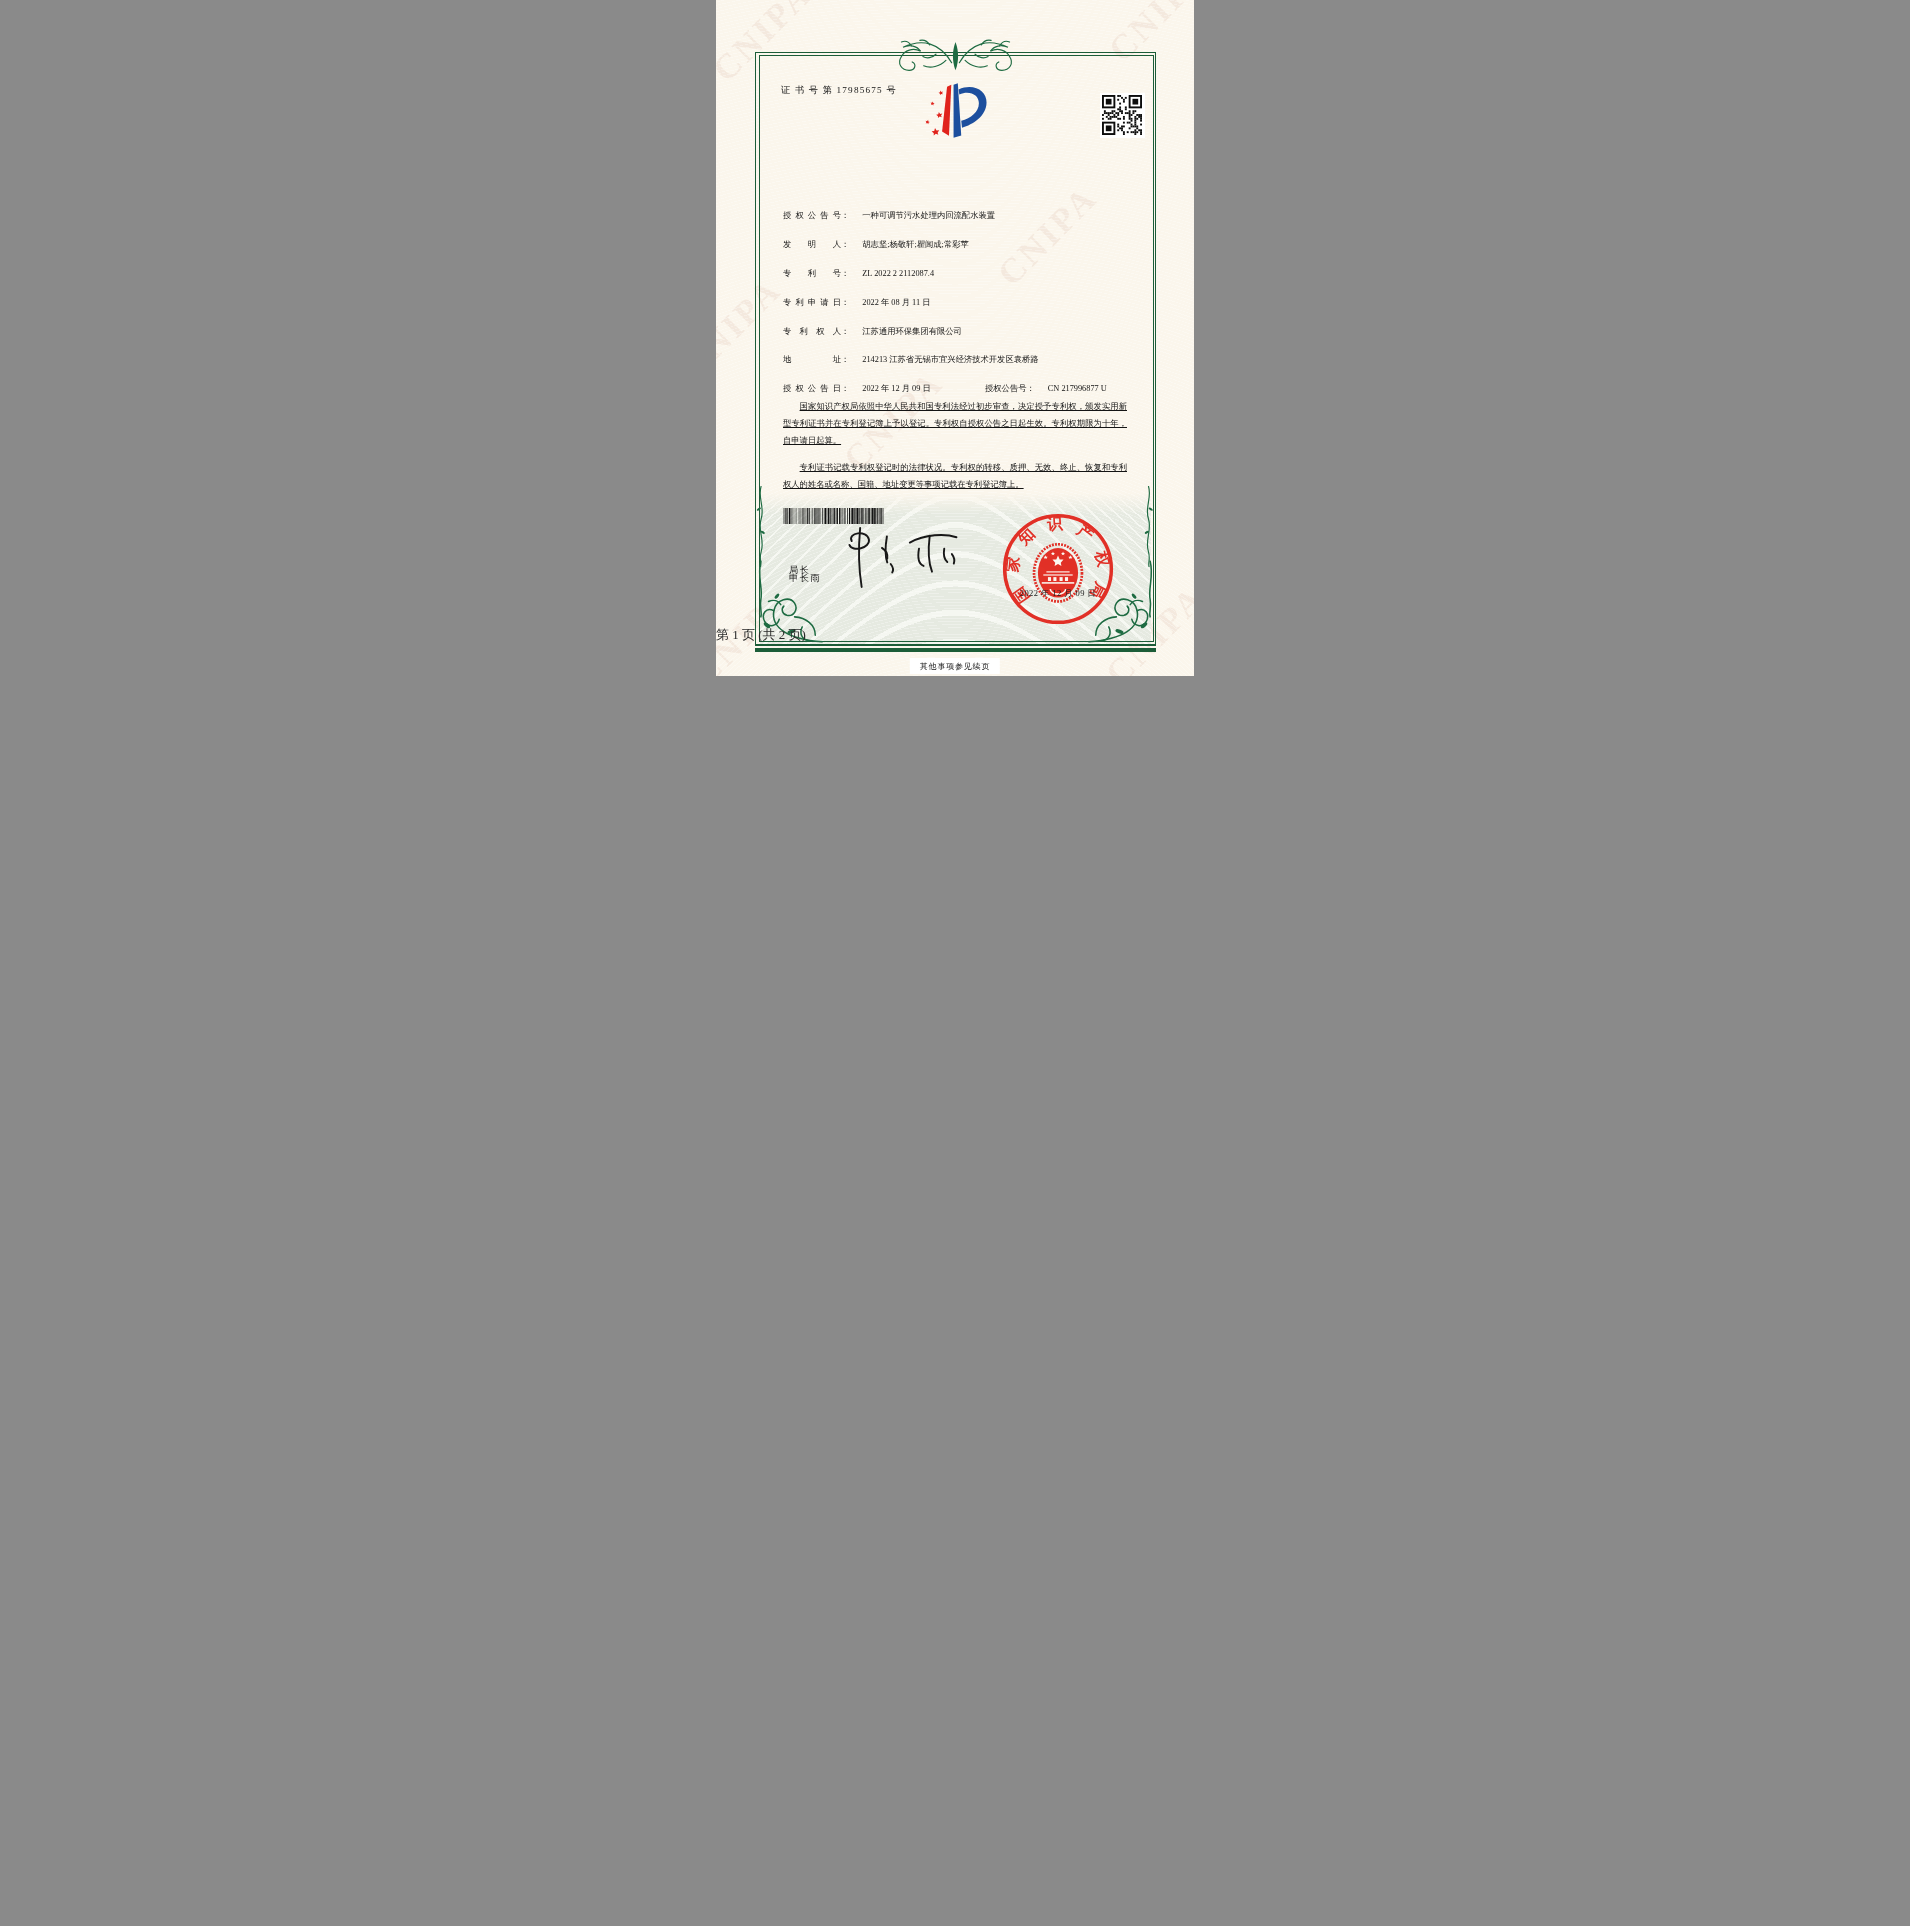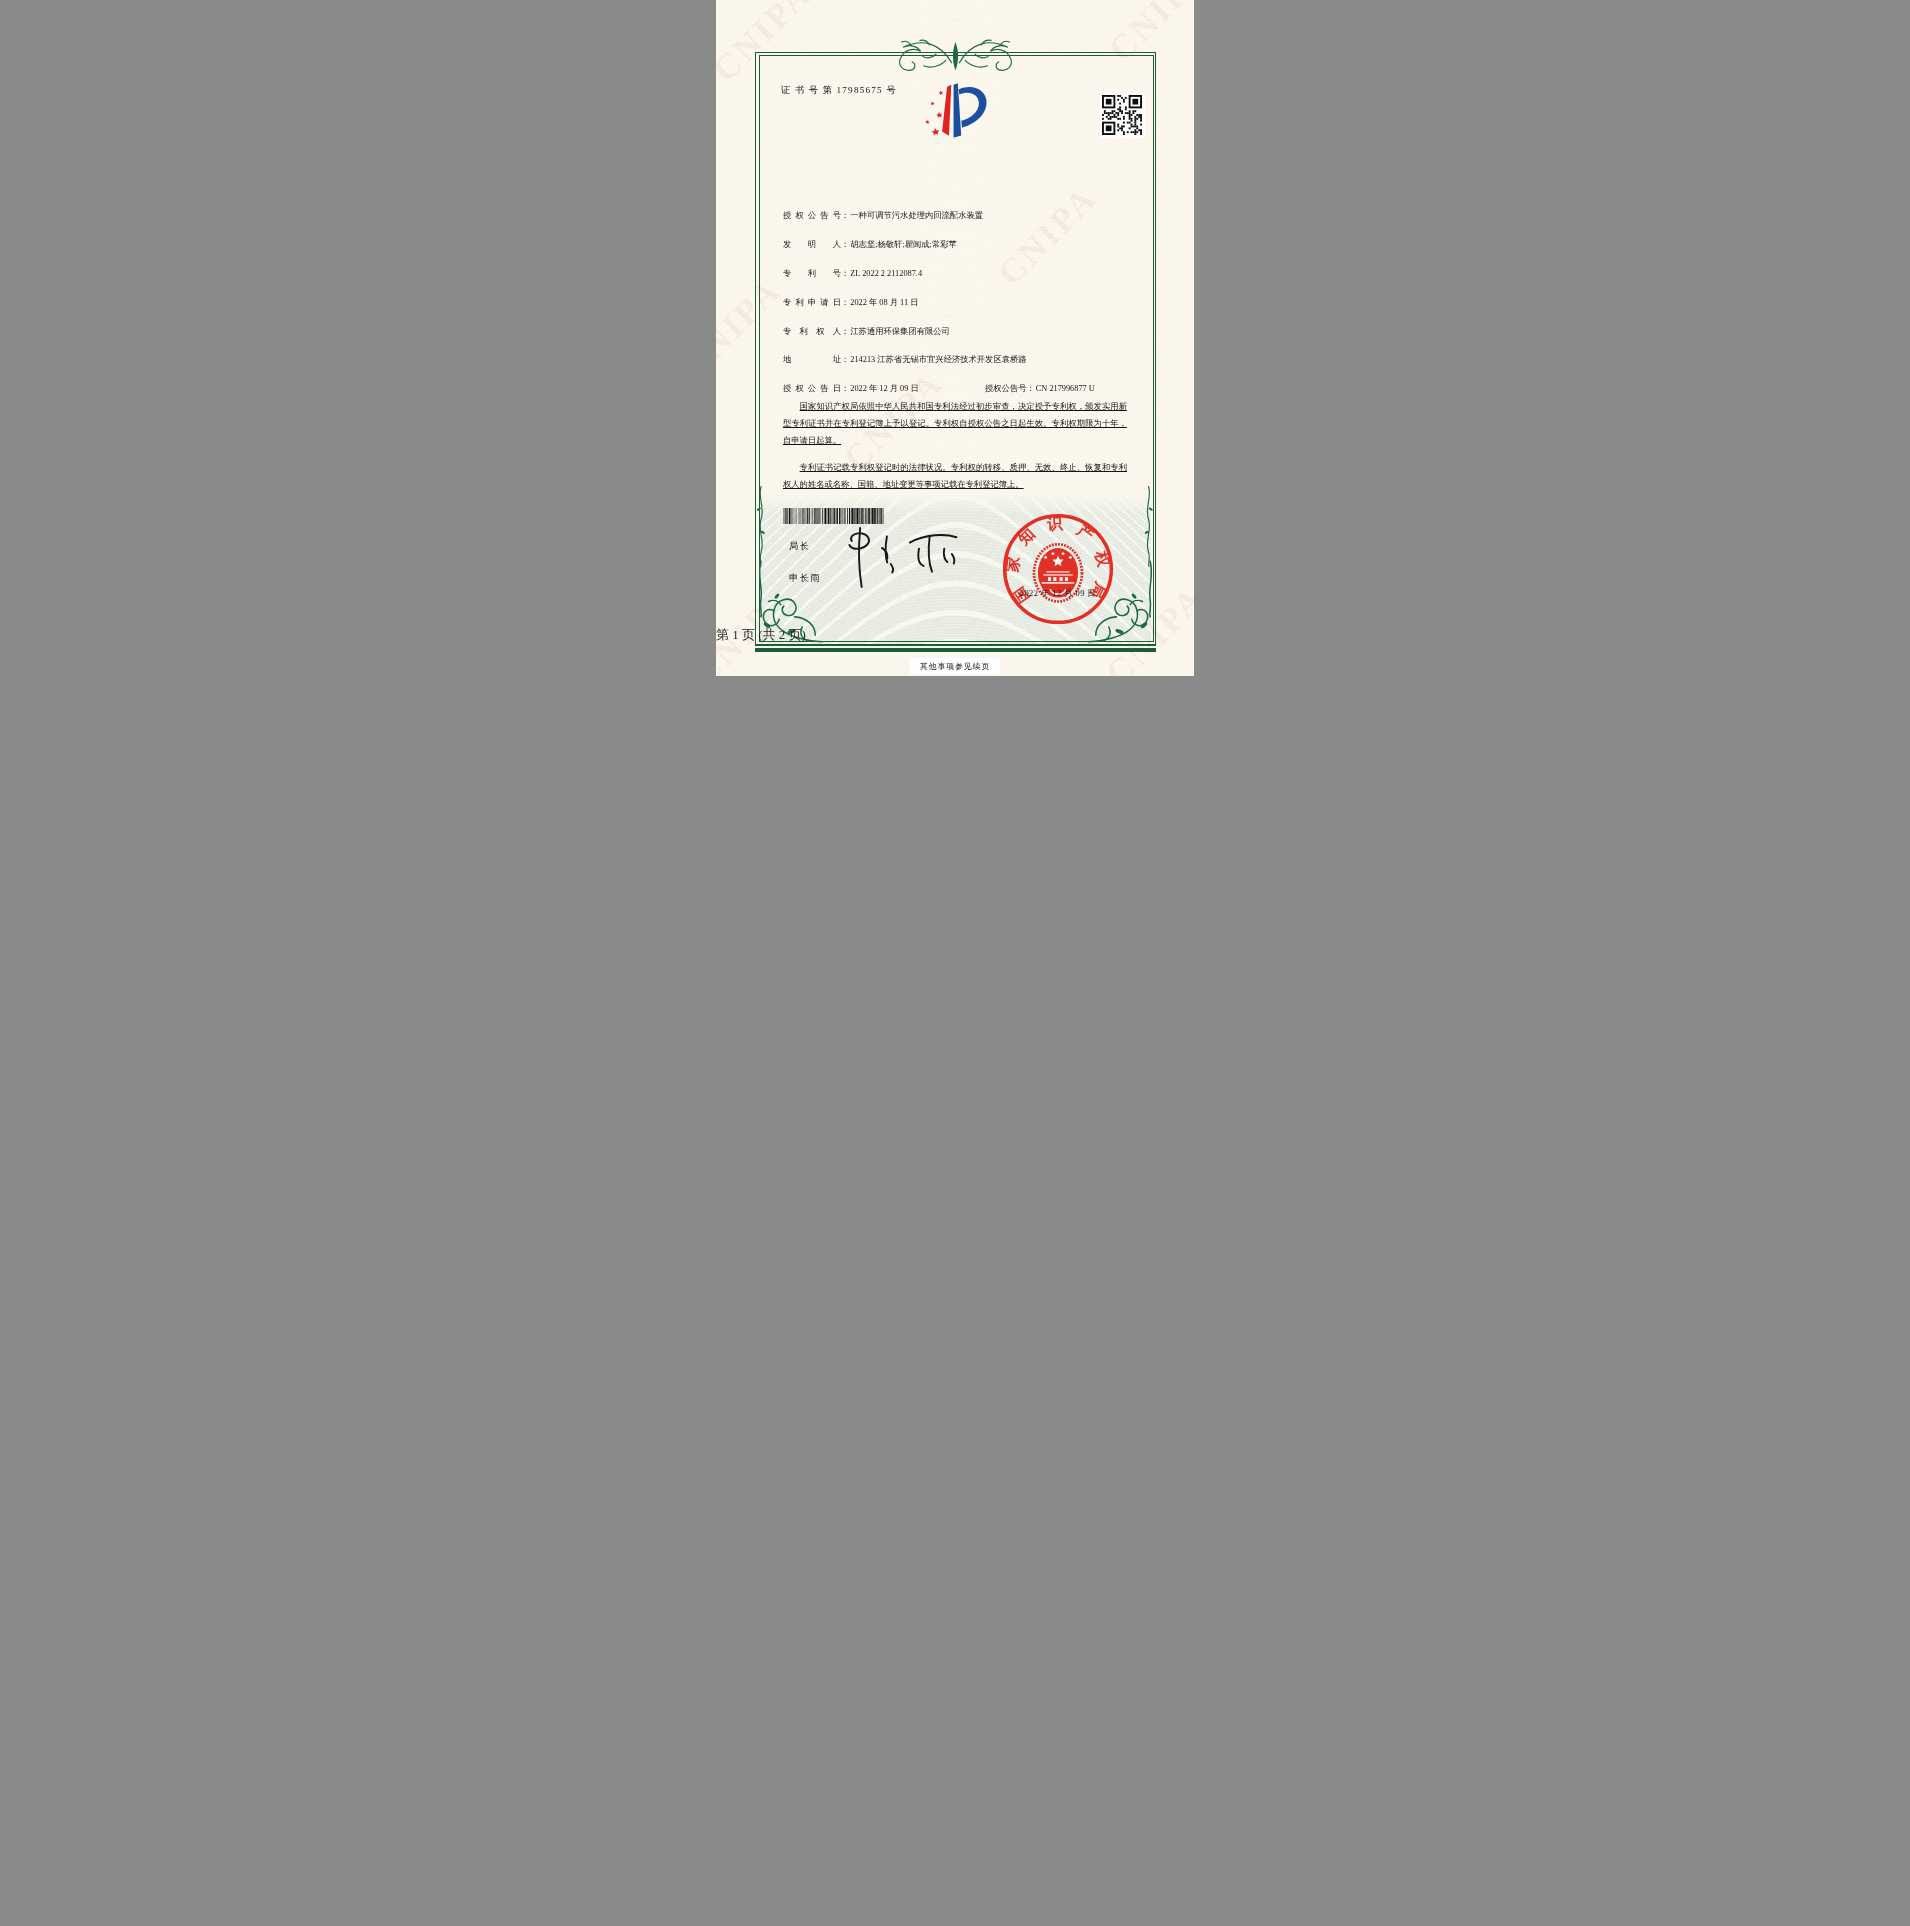--- a/index.html
+++ b/index.html
@@ -34,32 +34,32 @@
       linear-gradient(#fbf6ec, rgba(251,246,236,0) 21px),
       repeating-radial-gradient(160% 110% at 50% -60%,
         #e6eae1 0 3.1px, #f5f7f1 3.1px 3.9px);
   }
   .cert-no{position:absolute; left:65px; top:84px; z-index:2;
     font-size:9.2px; letter-spacing:1.2px; color:#141414;}
   .title{position:absolute; left:0; top:147px; width:100%; text-align:center; z-index:2;
     font-size:23px; font-weight:bold; letter-spacing:2.7px; color:#111;}
   .field{position:absolute; left:67px; z-index:2; font-size:8.3px; color:#141414; white-space:nowrap;}
   .flabel{display:inline-block; width:58px; text-align:justify; text-align-last:justify; vertical-align:top;}
-  .fvalue{margin-left:1px;}
+  .fvalue{margin-left:13px;}
   .grant-no{position:absolute; left:202px; top:0;}
   .body-text{position:absolute; left:67px; top:398px; width:344px; z-index:2;
     font-size:8.3px; color:#141414; text-align:justify;text-decoration:underline;}
   .body-text p{margin:0; line-height:17px; text-indent:2em;}
   .body-text p + p{margin-top:10px;}
   #barcode{position:absolute; left:67px; top:508px; z-index:2;}
   #barcode rect{fill:#101010;}
   .qr-box{position:absolute; left:384px; top:93px; width:45px; height:45px;
     background:#fff; z-index:2; padding:2.3px; box-sizing:border-box;}
   #qr rect{fill:#0d0d0d;}
-  .sig-title{position:absolute; left:73px; top:540px; font-size:9.2px; letter-spacing:1.5px; color:#141414; z-index:3;}
+  .sig-title{position:absolute; left:73px; top:564px; font-size:9.2px; letter-spacing:1.5px; color:#141414; z-index:3;}
   .sig-name{position:absolute; left:73px; top:572px; font-size:9.2px; letter-spacing:1.5px; color:#141414; z-index:3;}
   .seal-date{position:absolute; left:291px; top:588px; width:102px; text-align:center;
     font-size:8.5px; color:#1c1c1c; letter-spacing:0.4px; z-index:4;}
   .page-info{position:absolute; left:0; top:626px; width:100%; text-align:left;
     font-size:13px; color:#2a2a2a; z-index:2;}
   .note{position:absolute; left:50%; transform:translateX(-50%); top:658px; z-index:2;
     background:#ffffff; padding:2.7px 10px; font-size:8px; letter-spacing:0.8px; color:#141414;}
   svg{display:block;}
   .orn{position:absolute; z-index:1; pointer-events:none;}
   .seal-svg{position:absolute; left:284px; top:511px; z-index:3; opacity:.94;}

